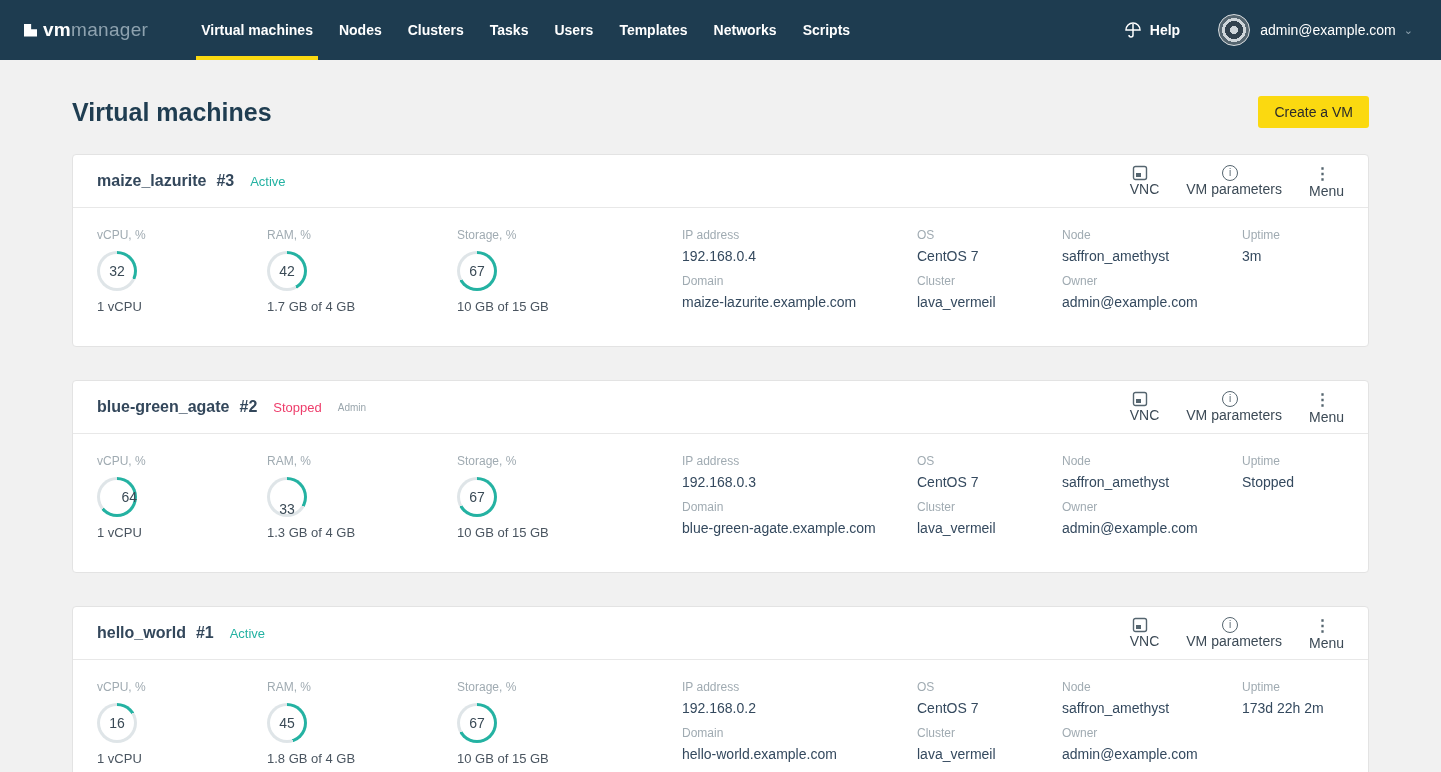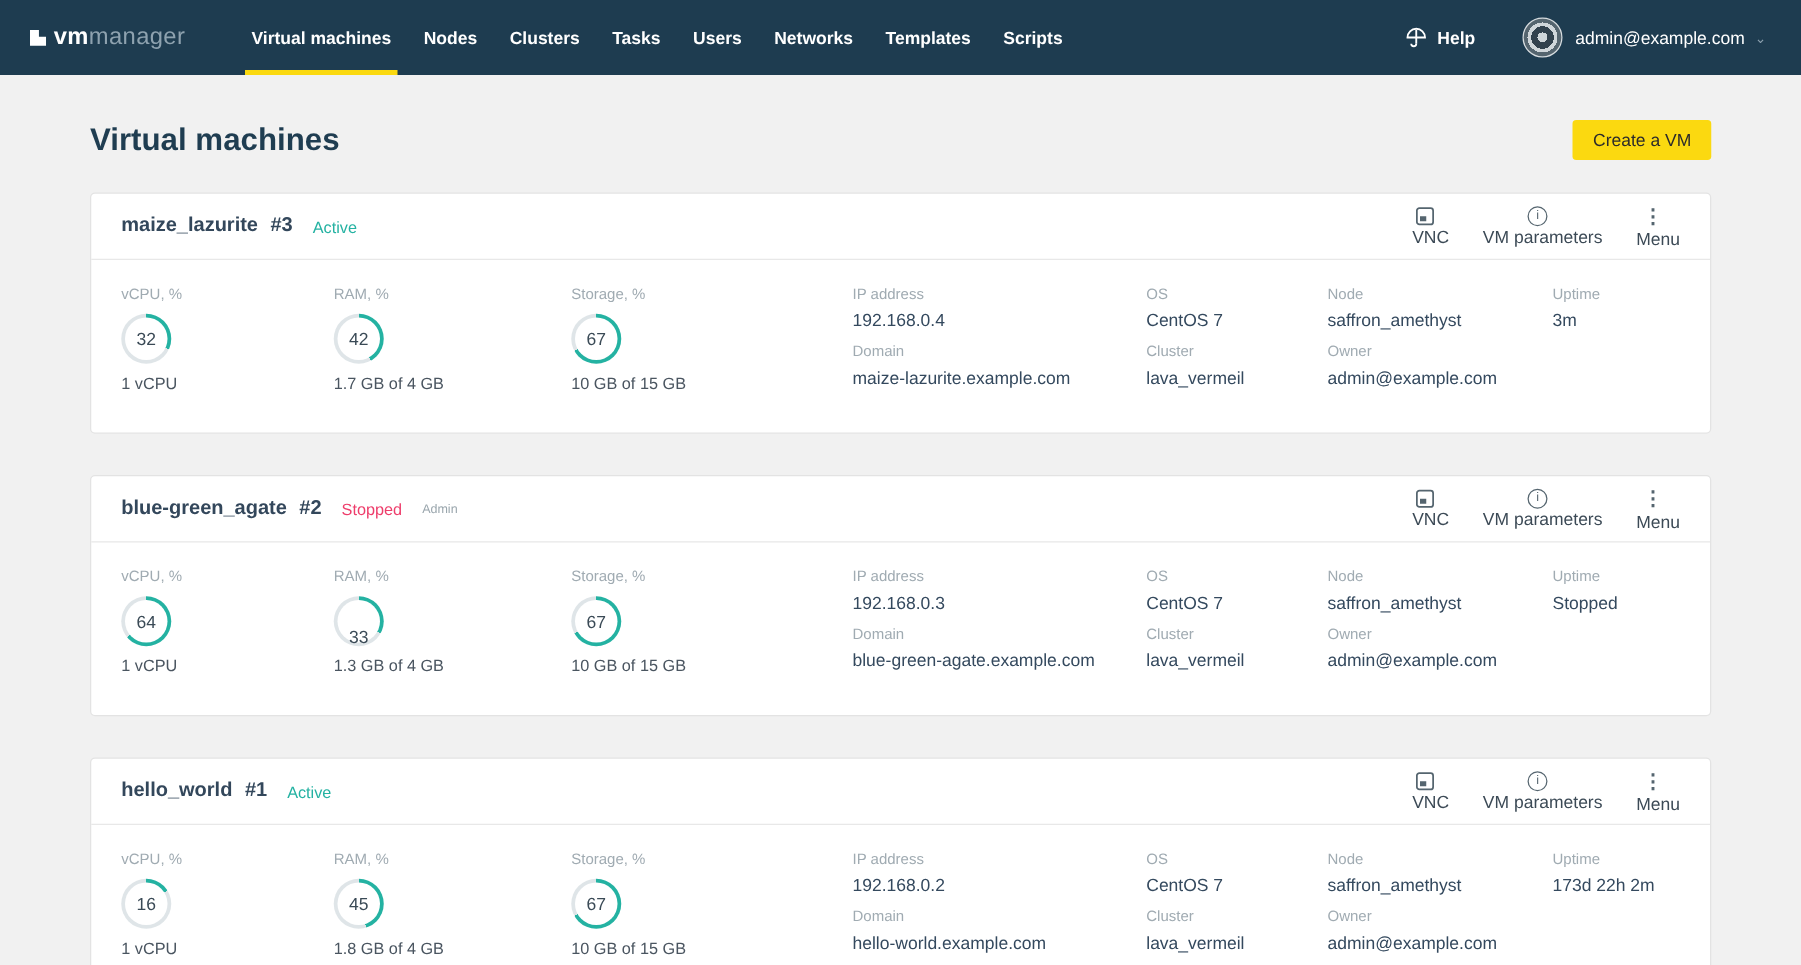--- a/index.html
+++ b/index.html
@@ -104,22 +104,22 @@
       <span class="logo-icon"></span>
       <span class="logo-bold">vm</span>
       <span class="logo-light">manager</span>
     </div>
     <nav class="nav">
       <a class="nav-item active">Virtual machines</a>
       <a class="nav-item">Nodes</a>
       <a class="nav-item">Clusters</a>
       <a class="nav-item">Tasks</a>
       <a class="nav-item">Users</a>
+      <a class="nav-item">Templates</a>
       <a class="nav-item">Networks</a>
-      <a class="nav-item">Templates</a>
       <a class="nav-item">Scripts</a>
     </nav>
     <div class="topbar-right">
       <div class="help">
         <svg width="18" height="18" viewBox="0 0 18 18">
           <path d="M2 9 A7 7 0 0 1 16 9 Z" fill="none" stroke="#ffffff" stroke-width="1.5"></path>
           <line x1="9" y1="3" x2="9" y2="14" stroke="#ffffff" stroke-width="1.5"></line>
           <path d="M9 14 a2 2 0 0 1 -4 0" fill="none" stroke="#ffffff" stroke-width="1.5"></path>
         </svg>
         <span>Help</span>
@@ -232,21 +232,21 @@
           </div>
           <div class="action">
             <span class="icon dots">⋮</span>
             <span>Menu</span>
           </div>
         </div>
       </div>
       <div class="card-body">
         <div class="stat">
           <div class="stat-label">vCPU, %</div>
-          <div class="gauge" style="background: conic-gradient(rgb(36, 178, 162) 0deg, rgb(36, 178, 162) 230.4deg, rgb(223, 229, 232) 230.4deg, rgb(223, 229, 232) 360deg);">
+          <div class="gauge" style="background: conic-gradient(rgb(36, 178, 162) 0deg, rgb(36, 178, 162) 230.4deg, rgb(223, 229, 232) 230.4deg, rgb(223, 229, 232) 360deg); justify-content: flex-end;">
             <span class="gauge-val">64</span>
           </div>
           <div class="stat-detail">1 vCPU</div>
         </div>
         <div class="stat">
           <div class="stat-label">RAM, %</div>
           <div class="gauge" style="background: conic-gradient(rgb(36, 178, 162) 0deg, rgb(36, 178, 162) 118.8deg, rgb(223, 229, 232) 118.8deg, rgb(223, 229, 232) 360deg); align-items: flex-end;">
             <span class="gauge-val">33</span>
           </div>
           <div class="stat-detail">1.3 GB of 4 GB</div>

